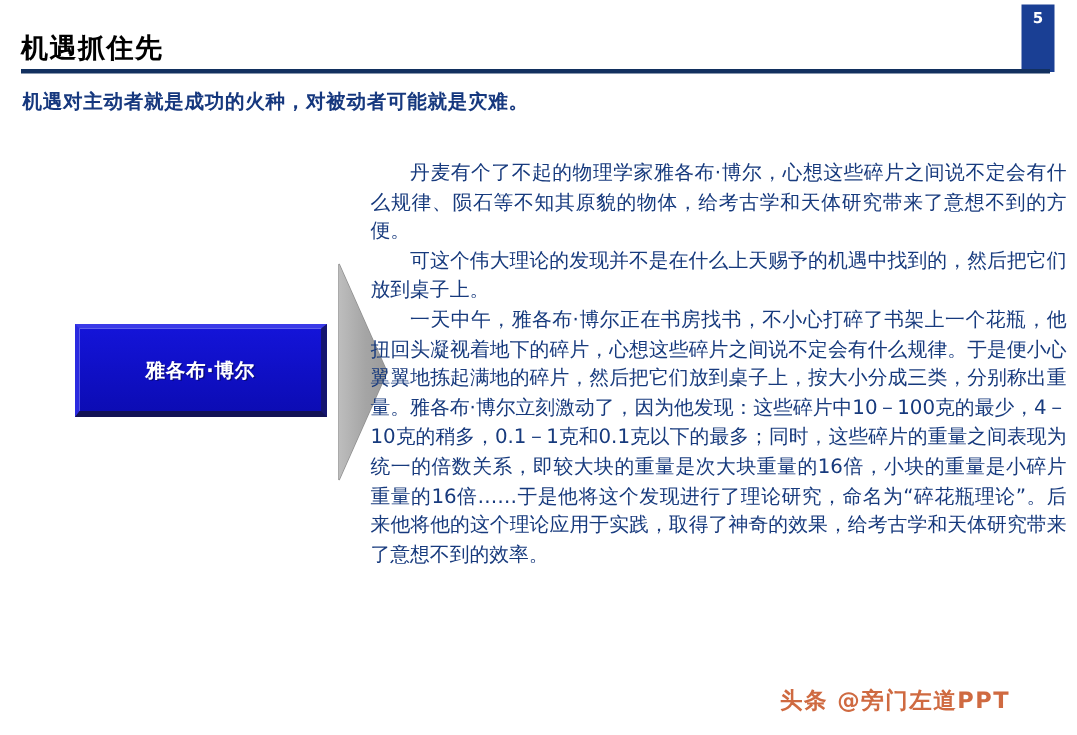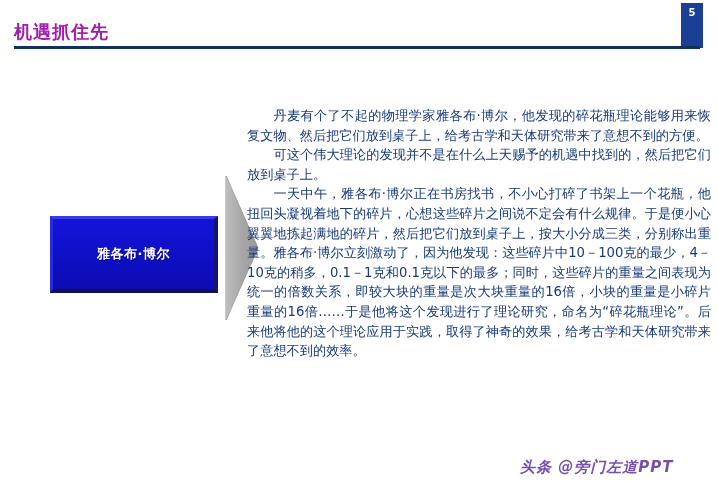--- a/index.html
+++ b/index.html
@@ -21,21 +21,21 @@
     text-align:center;
     padding-top:4px;
     box-sizing:border-box;
     line-height:11px;
     letter-spacing:0;
   }
 
   
   .title{
     position:absolute;left:14px;top:20px;
-    color:#a21caf;
+    color:#000000;
     font-size:18px;
     font-weight:bold;
     letter-spacing:1px;
     white-space:nowrap;
   }
   .title-rule{
     position:absolute;left:14px;top:46px;width:686px;height:3px;
     background:#12305f;
   }
 
@@ -44,21 +44,21 @@
     position:absolute;left:15px;top:59px;
     color:#16387e;
     font-size:13px;
     font-weight:bold;
     letter-spacing:0.5px;
     white-space:nowrap;
   }
 
   
   .name-box{
-    position:absolute;left:50px;top:216px;width:168px;height:77px;
+    position:absolute;left:50px;top:216px;width:168px;height:62px;
     background:linear-gradient(180deg,#1414d8 0%,#1010c8 45%,#0c0cb4 100%);
     border-top:3px solid #3a3ae8;
     border-left:3px solid #2a2ae0;
     border-right:4px solid #151570;
     border-bottom:4px solid #121255;
     box-sizing:border-box;
     display:flex;align-items:center;justify-content:center;
   }
   .name-box-label{
     color:#ffffff;
@@ -81,60 +81,60 @@
     line-height:19.6px;
     text-align:justify;
     text-justify:inter-ideograph;
     letter-spacing:0px;
   }
   .body-text p{margin:0;text-indent:2em;}
 
   
   .watermark{
     position:absolute;left:520px;top:458px;
-    color:#4c1d95;
+    color:#c2410c;
     font-size:15px;
     font-weight:bold;
     letter-spacing:1px;
     opacity:.78;
     white-space:nowrap;
-    font-style:italic;
   }
 </style>
 </head>
 <body>
 
 <div class="slide">
 
   <div class="page-badge">5</div>
 
   <div class="title">机遇抓住先</div>
 
   <div class="title-rule"></div>
 
+  <div class="subtitle">机遇对主动者就是成功的火种，对被动者可能就是灾难。</div>
 
   <div class="name-box">
     <span class="name-box-label">雅各布·博尔</span>
   </div>
 
   <div class="arrow">
     <svg width="40" height="152" viewBox="0 0 40 152" xmlns="http://www.w3.org/2000/svg">
       <polygon points="4,4 36,76 4,148" fill="#aaaaaa" stroke="#8e8e8e" stroke-width="1"></polygon>
       <polygon points="4,4 36,76 4,148" fill="url(#g1)"></polygon>
       <defs>
         <linearGradient id="g1" x1="0" y1="0" x2="1" y2="0">
           <stop offset="0%" stop-color="#bdbdbd"></stop>
           <stop offset="55%" stop-color="#a5a5a5"></stop>
           <stop offset="100%" stop-color="#9a9a9a"></stop>
         </linearGradient>
       </defs>
     </svg>
   </div>
 
   <div class="body-text">
-    <p>丹麦有个了不起的物理学家雅各布·博尔，他发现的碎花瓶理论能够用来恢复文物、然后把它们放到桌子上，给考古学和天体研究带来了意想不到的方便。</p>
+    <p>丹麦有个了不起的物理学家雅各布·博尔，心想这些碎片之间说不定会有什么规律、陨石等不知其原貌的物体，给考古学和天体研究带来了意想不到的方便。</p>
     <p>可这个伟大理论的发现并不是在什么上天赐予的机遇中找到的，然后把它们放到桌子上。</p>
     <p>一天中午，雅各布·博尔正在书房找书，不小心打碎了书架上一个花瓶，他扭回头凝视着地下的碎片，心想这些碎片之间说不定会有什么规律。于是便小心翼翼地拣起满地的碎片，然后把它们放到桌子上，按大小分成三类，分别称出重量。雅各布·博尔立刻激动了，因为他发现：这些碎片中10－100克的最少，4－10克的稍多，0.1－1克和0.1克以下的最多；同时，这些碎片的重量之间表现为统一的倍数关系，即较大块的重量是次大块重量的16倍，小块的重量是小碎片重量的16倍……于是他将这个发现进行了理论研究，命名为“碎花瓶理论”。后来他将他的这个理论应用于实践，取得了神奇的效果，给考古学和天体研究带来了意想不到的效率。</p>
   </div>
 
   <div class="watermark">头条 @旁门左道PPT</div>
 
 </div>
 
 </body></html>

